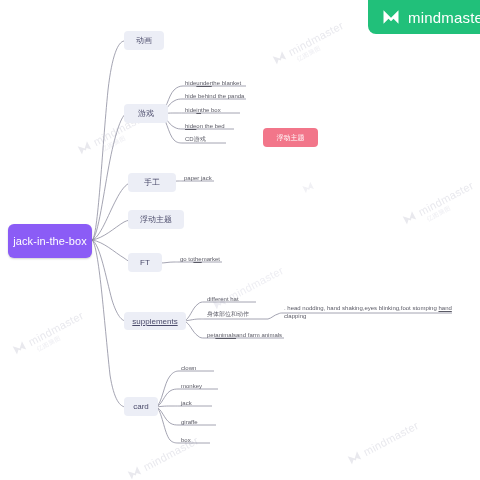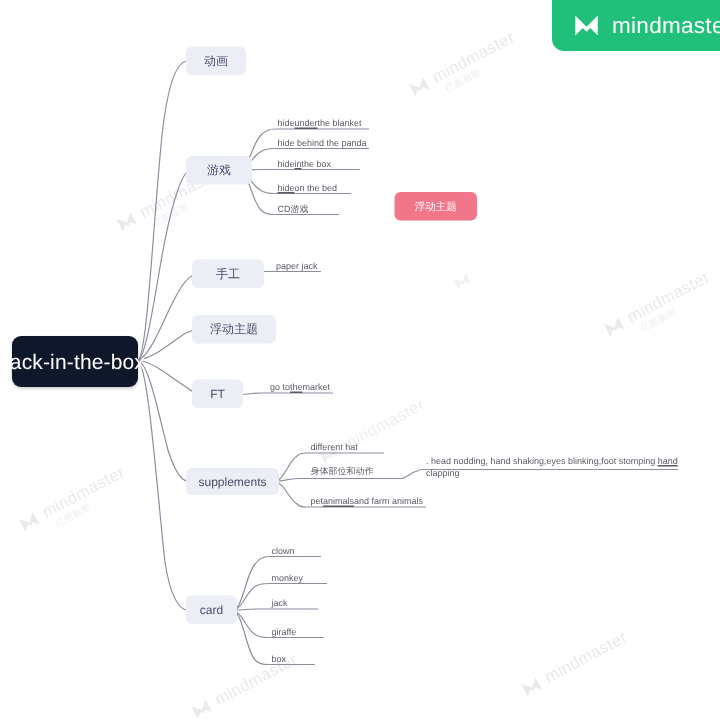--- a/index.html
+++ b/index.html
@@ -61,24 +61,24 @@
   .node {
     position: absolute;
     z-index: 3;
     box-sizing: border-box;
     display: flex;
     align-items: center;
     justify-content: center;
     white-space: nowrap;
   }
   .node-root {
-    background: #0f172a;
+    background: #8b5cf6;
     color: #ffffff;
     border-radius: 6px;
-    font-size: 14px;
+    font-size: 11px;
     letter-spacing: .1px;
     box-shadow: 0 1px 2px rgba(0,0,0,.18);
   }
   .node-branch {
     background: #eceef6;
     color: #4a4a6a;
     border-radius: 4px;
     font-size: 8px;
   }
   .node-float {
@@ -88,21 +88,21 @@
     font-size: 7px;
   }
   .node-leaf {
     background: transparent;
     color: #5b5b66;
     font-size: 6px;
     justify-content: flex-start;
     padding-left: 2px;
   }
   .node-leaf .u { text-decoration: underline; }
-  .node-branch .u { }
+  .node-branch .u { text-decoration: underline; }
   .wrap2 {
     white-space: normal;
     line-height: 1.35;
     align-items: flex-start;
   }
 
   
   #logo-badge {
     position: absolute;
     top: 0;

